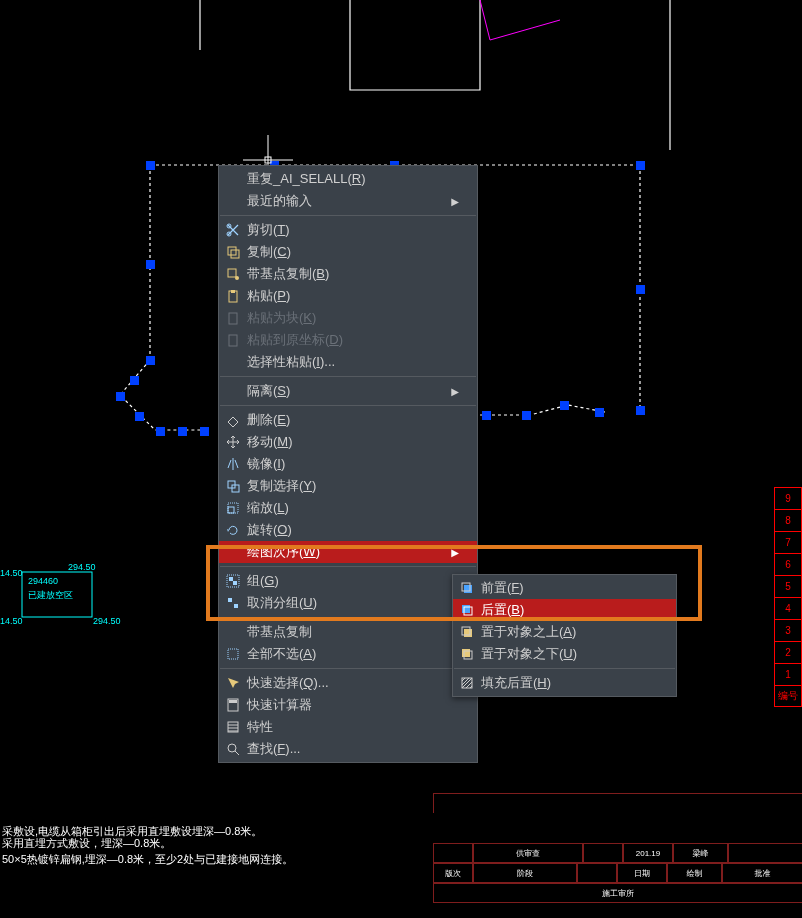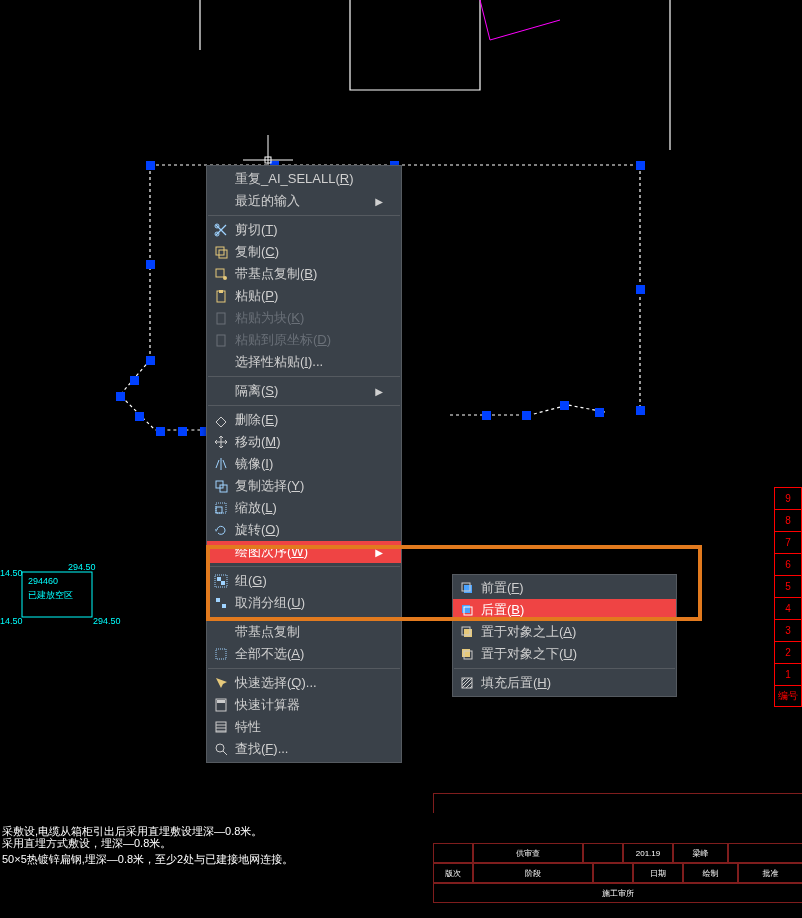--- a/index.html
+++ b/index.html
@@ -42,21 +42,21 @@
     }
     .menu-item .icon-slot {
       width: 28px;
       display: flex;
       align-items: center;
       justify-content: center;
       flex-shrink: 0;
     }
     .menu-item .label { flex: 1; white-space: nowrap; }
     .menu-item.disabled { color: #6a7078; }
-    .menu-item.highlighted { background: #ef4444; color: #fff; }
+    .menu-item.highlighted { background: #b91c1c; color: #fff; }
     .menu-item .arrow { margin-left: auto; padding-left: 20px; font-size: 10px; }
     .menu-sep {
       height: 1px;
       background: #555a60;
       margin: 3px 1px;
     }
     .icon-svg { width: 16px; height: 16px; }
     .underline-hotkey { text-decoration: underline; }
     
     .orange-box {
@@ -158,21 +158,21 @@
 
   <line class="line-white" x1="670" y1="0" x2="670" y2="150"></line>
 
   <g class="crosshair">
     <line x1="243" y1="160" x2="293" y2="160"></line>
     <line x1="268" y1="135" x2="268" y2="185"></line>
     <rect x="265" y="157" width="6" height="6"></rect>
   </g>
 </svg>
 
-<div class="menu" style="left:206px; top:165px; width:196px;">
+<div class="menu" style="left:218px; top:165px; width:260px;">
   <div class="menu-item">
     <span class="icon-slot"></span>
     <span class="label"><span>重复_AI_SELALL</span>(<span class="underline-hotkey">R</span>)</span>
   </div>
   <div class="menu-item">
     <span class="icon-slot"></span>
     <span class="label">最近的输入</span>
     <span class="arrow">▶</span>
   </div>
   <div class="menu-sep"></div>
@@ -438,21 +438,21 @@
   <div class="tb-row">
     <div class="tb-cell" style="width:40px"></div>
     <div class="tb-cell" style="width:110px">供审查</div>
     <div class="tb-cell" style="width:40px"></div>
     <div class="tb-cell" style="width:50px">201.19</div>
     <div class="tb-cell" style="width:55px">梁峰</div>
     <div class="tb-cell" style="flex:1"></div>
   </div>
   <div class="tb-row">
     <div class="tb-cell" style="width:40px">版次</div>
-    <div class="tb-cell" style="width:120px">阶段</div>
+    <div class="tb-cell" style="width:104px">阶段</div>
     <div class="tb-cell" style="width:40px"></div>
     <div class="tb-cell" style="width:50px">日期</div>
     <div class="tb-cell" style="width:55px">绘制</div>
     <div class="tb-cell" style="flex:1">批准</div>
   </div>
   <div class="tb-row">
     <div class="tb-cell" style="flex:1">施工审所</div>
   </div>
 </div>
 

